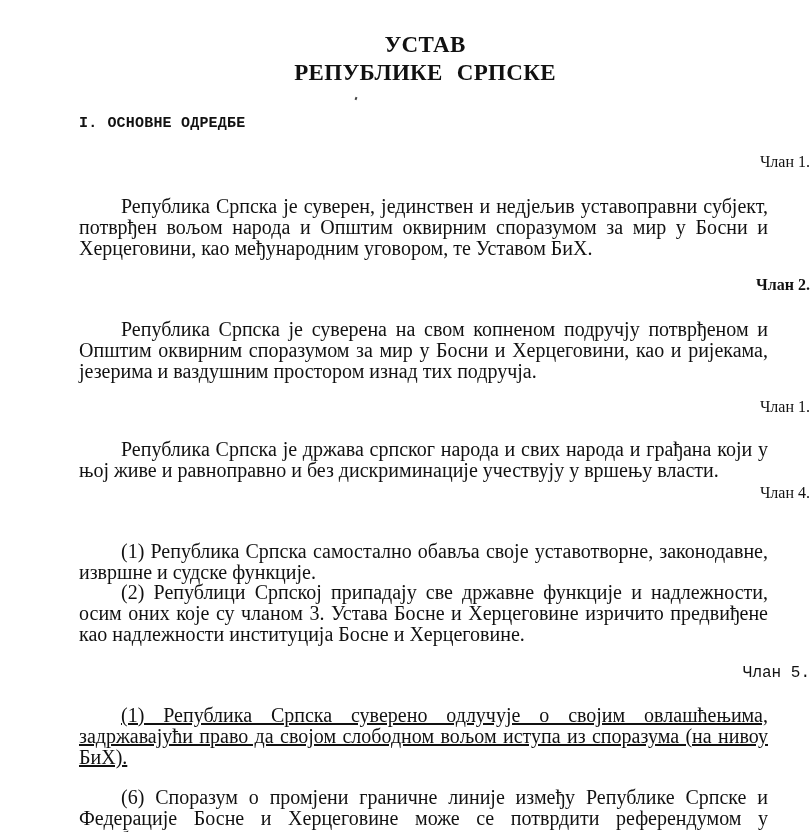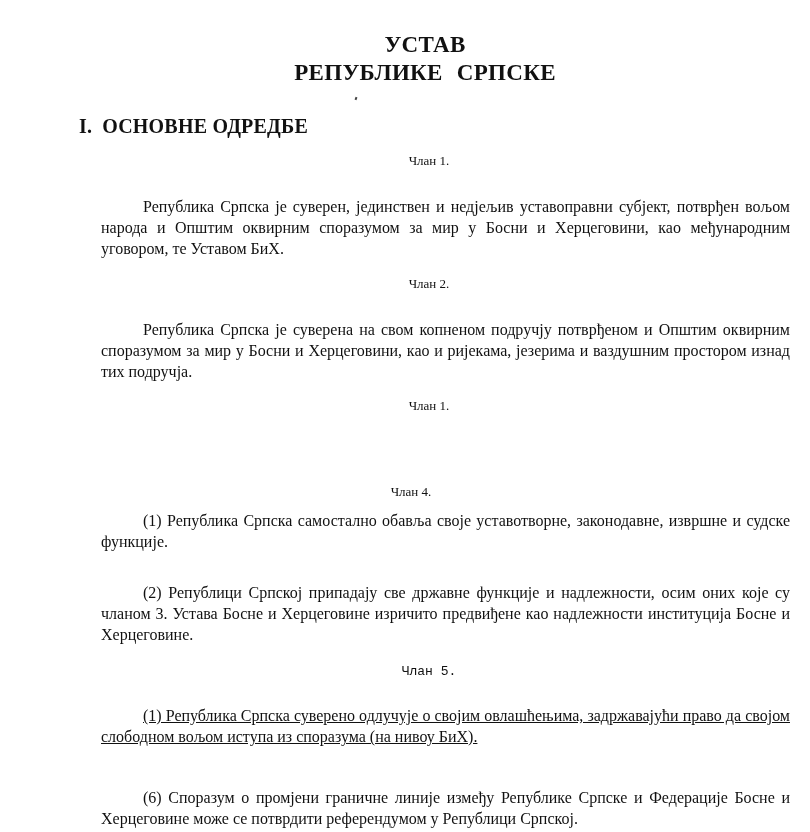--- a/index.html
+++ b/index.html
@@ -35,66 +35,67 @@
       position: absolute;
       left: 355px; top: 97px;
       width: 2px; height: 3px;
       background: #444;
       transform: rotate(20deg);
     }
     .section-heading {
       position: absolute;
       left: 79px; top: 115px;
       font-weight: bold;
-      font-size: 20px;
+      font-size: 15px;
       letter-spacing: 0.2px;
+      font-family: Liberation Mono, monospace;
     }
     .section-heading .num { margin-right: 10px; }
     .article-title {
       position: absolute;
       left: 0; width: 810px;
-      text-align: center;
-      font-size: 13px;
+      text-align: right;
+      font-size: 16px;
       padding-left: 48px;
       box-sizing: border-box;
     }
     .para {
       position: absolute;
       left: 79px;
       width: 689px;
-      font-size: 16px;
+      font-size: 20px;
       line-height: 21px;
       text-align: justify;
       text-indent: 42px;
-      margin-left: 22px;
     }
     .para.last-left { text-align-last: left; }
   </style>
 </head>
 <body>
 
 <div class="page">
 
   <div class="title line1">УСТАВ</div>
   <div class="title line2">РЕПУБЛИКЕ СРПСКЕ</div>
   <div class="speck"></div>
 
   <div class="section-heading">
     <span class="num">I.</span><span>ОСНОВНЕ ОДРЕДБЕ</span>
   </div>
 
   <div class="article-title" style="top:153px;">Члан 1.</div>
   <div class="para last-left" style="top:196px;">Република Српска је суверен, јединствен и недјељив уставоправни субјект, потврђен вољом народа и Општим оквирним споразумом за мир у Босни и Херцеговини, као међународним уговором, те Уставом БиХ.</div>
 
-  <div class="article-title" style="top:276px;">Члан 2.</div>
+  <div class="article-title" style="top:276px;font-weight:bold;">Члан 2.</div>
   <div class="para last-left" style="top:319px;">Република Српска је суверена на свом копненом подручју потврђеном и Општим оквирним споразумом за мир у Босни и Херцеговини, као и ријекама, језерима и ваздушним простором изнад тих подручја.</div>
 
   <div class="article-title" style="top:398px;">Члан 1.</div>
+  <div class="para last-left" style="top:439px;">Република Српска је држава српског народа и свих народа и грађана који у њој живе и равноправно и без дискриминације учествују у вршењу власти.</div>
 
   <div class="article-title" style="top:484px;padding-left:12px;">Члан 4.</div>
-  <div class="para last-left" style="top:510px;">(1) Република Српска самостално обавља своје уставотворне, законодавне, извршне и судске функције.</div>
+  <div class="para last-left" style="top:541px;">(1) Република Српска самостално обавља своје уставотворне, законодавне, извршне и судске функције.</div>
   <div class="para last-left" style="top:582px;">(2) Републици Српској припадају све државне функције и надлежности, осим оних које су чланом 3. Устава Босне и Херцеговине изричито предвиђене као надлежности институција Босне и Херцеговине.</div>
 
   <div class="article-title" style="top:664px;font-family:Liberation Mono, monospace;">Члан 5.</div>
   <div class="para last-left" style="top:705px;text-decoration:underline;">(1) Република Српска суверено одлучује о својим овлашћењима, задржавајући право да својом слободном вољом иступа из споразума (на нивоу БиХ).</div>
   <div class="para last-left" style="top:787px;">(6) Споразум о промјени граничне линије између Републике Српске и Федерације Босне и Херцеговине може се потврдити референдумом у Републици Српској.</div>
 
 </div>
 
 </body></html>

